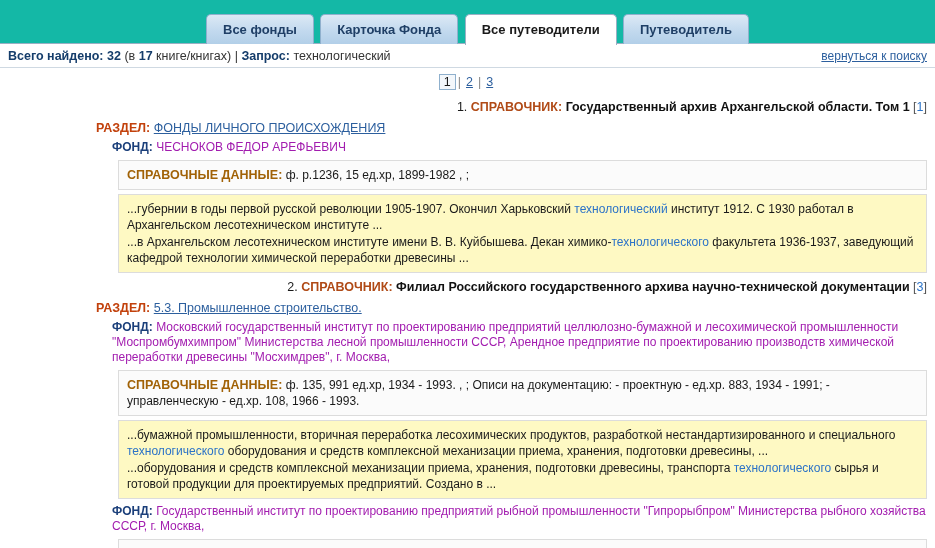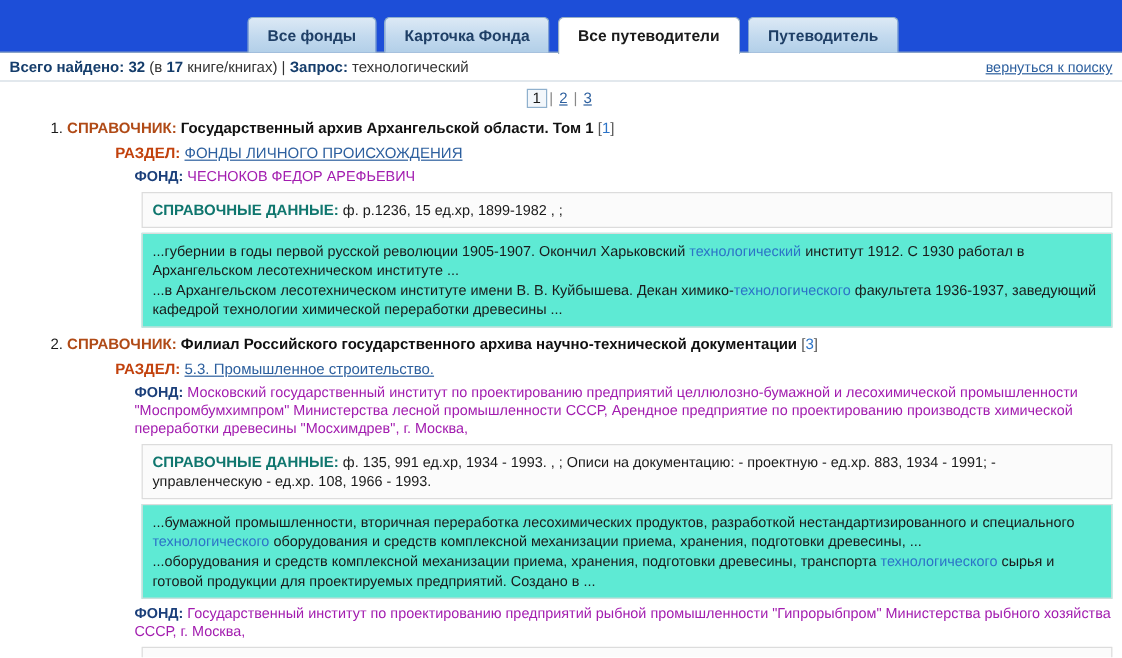--- a/index.html
+++ b/index.html
@@ -14,21 +14,21 @@
   }
   .page { position: relative; width: 935px; height: 548px; }
 
   
   .tabbar {
     position: relative;
     height: 44px;
     padding-top: 13px;
     padding-left: 206px;
     border-bottom: 1px solid #9ab0c4;
-    background: #1d4ed8;
+    background: #14b8a6;
   }
   .tab {
     display: inline-block;
     vertical-align: bottom;
     height: 30px;
     line-height: 29px;
     padding: 0 16px;
     margin-right: 3px;
     font-size: 13px;
     font-weight: bold;
@@ -101,20 +101,21 @@
     position: absolute;
     top: 95px; left: 0; right: 0; bottom: 0;
     overflow: hidden;
     padding: 0 8px;
   }
   .result-head {
     font-size: 12.5px;
     padding: 4px 0 2px 34px;
     color: #1a1a1a;
     line-height: 16px;
+    text-align: right;
   }
   .result-head .num { color: #1a1a1a; }
   .result-head .lbl {
     color: #b04a16;
     font-weight: bold;
   }
   .result-head .title { font-weight: bold; color: #111; }
   .result-head .cnt { color: #555; }
 
   .indent1 { padding-left: 88px; }
@@ -122,28 +123,28 @@
   .razdel .lbl { color: #c2410c; font-weight: bold; }
   .razdel .val { color: #2c5f9e; text-decoration: underline; cursor: pointer; }
 
   .fond { font-size: 12px; padding: 3px 0 1px 16px; line-height: 15px; }
   .fond .lbl { color: #1b3f7a; font-weight: bold; }
   .fond .val { color: #a21caf; }
 
   .panel {
     margin: 4px 0 2px 22px;
     border: 1px solid #dcdcdc;
-    background: #5eead4;
+    background: #fef9c3;
     padding: 6px 8px;
     font-size: 12px;
     line-height: 16px;
     color: #1a1a1a;
   }
   .panel.spravka { background: #fbfbfb; }
-  .panel .lbl { color: #0f766e; font-weight: bold; font-size: 12.5px; }
+  .panel .lbl { color: #a16207; font-weight: bold; font-size: 12.5px; }
   .panel .snippet { margin: 0; }
   .panel .snippet + .snippet { margin-top: 1px; }
   a.hl { color: #2c73c7; text-decoration: none; cursor: pointer; }
 </style>
 </head>
 <body>
 
 <div class="page">
 
   <div class="tabbar">

